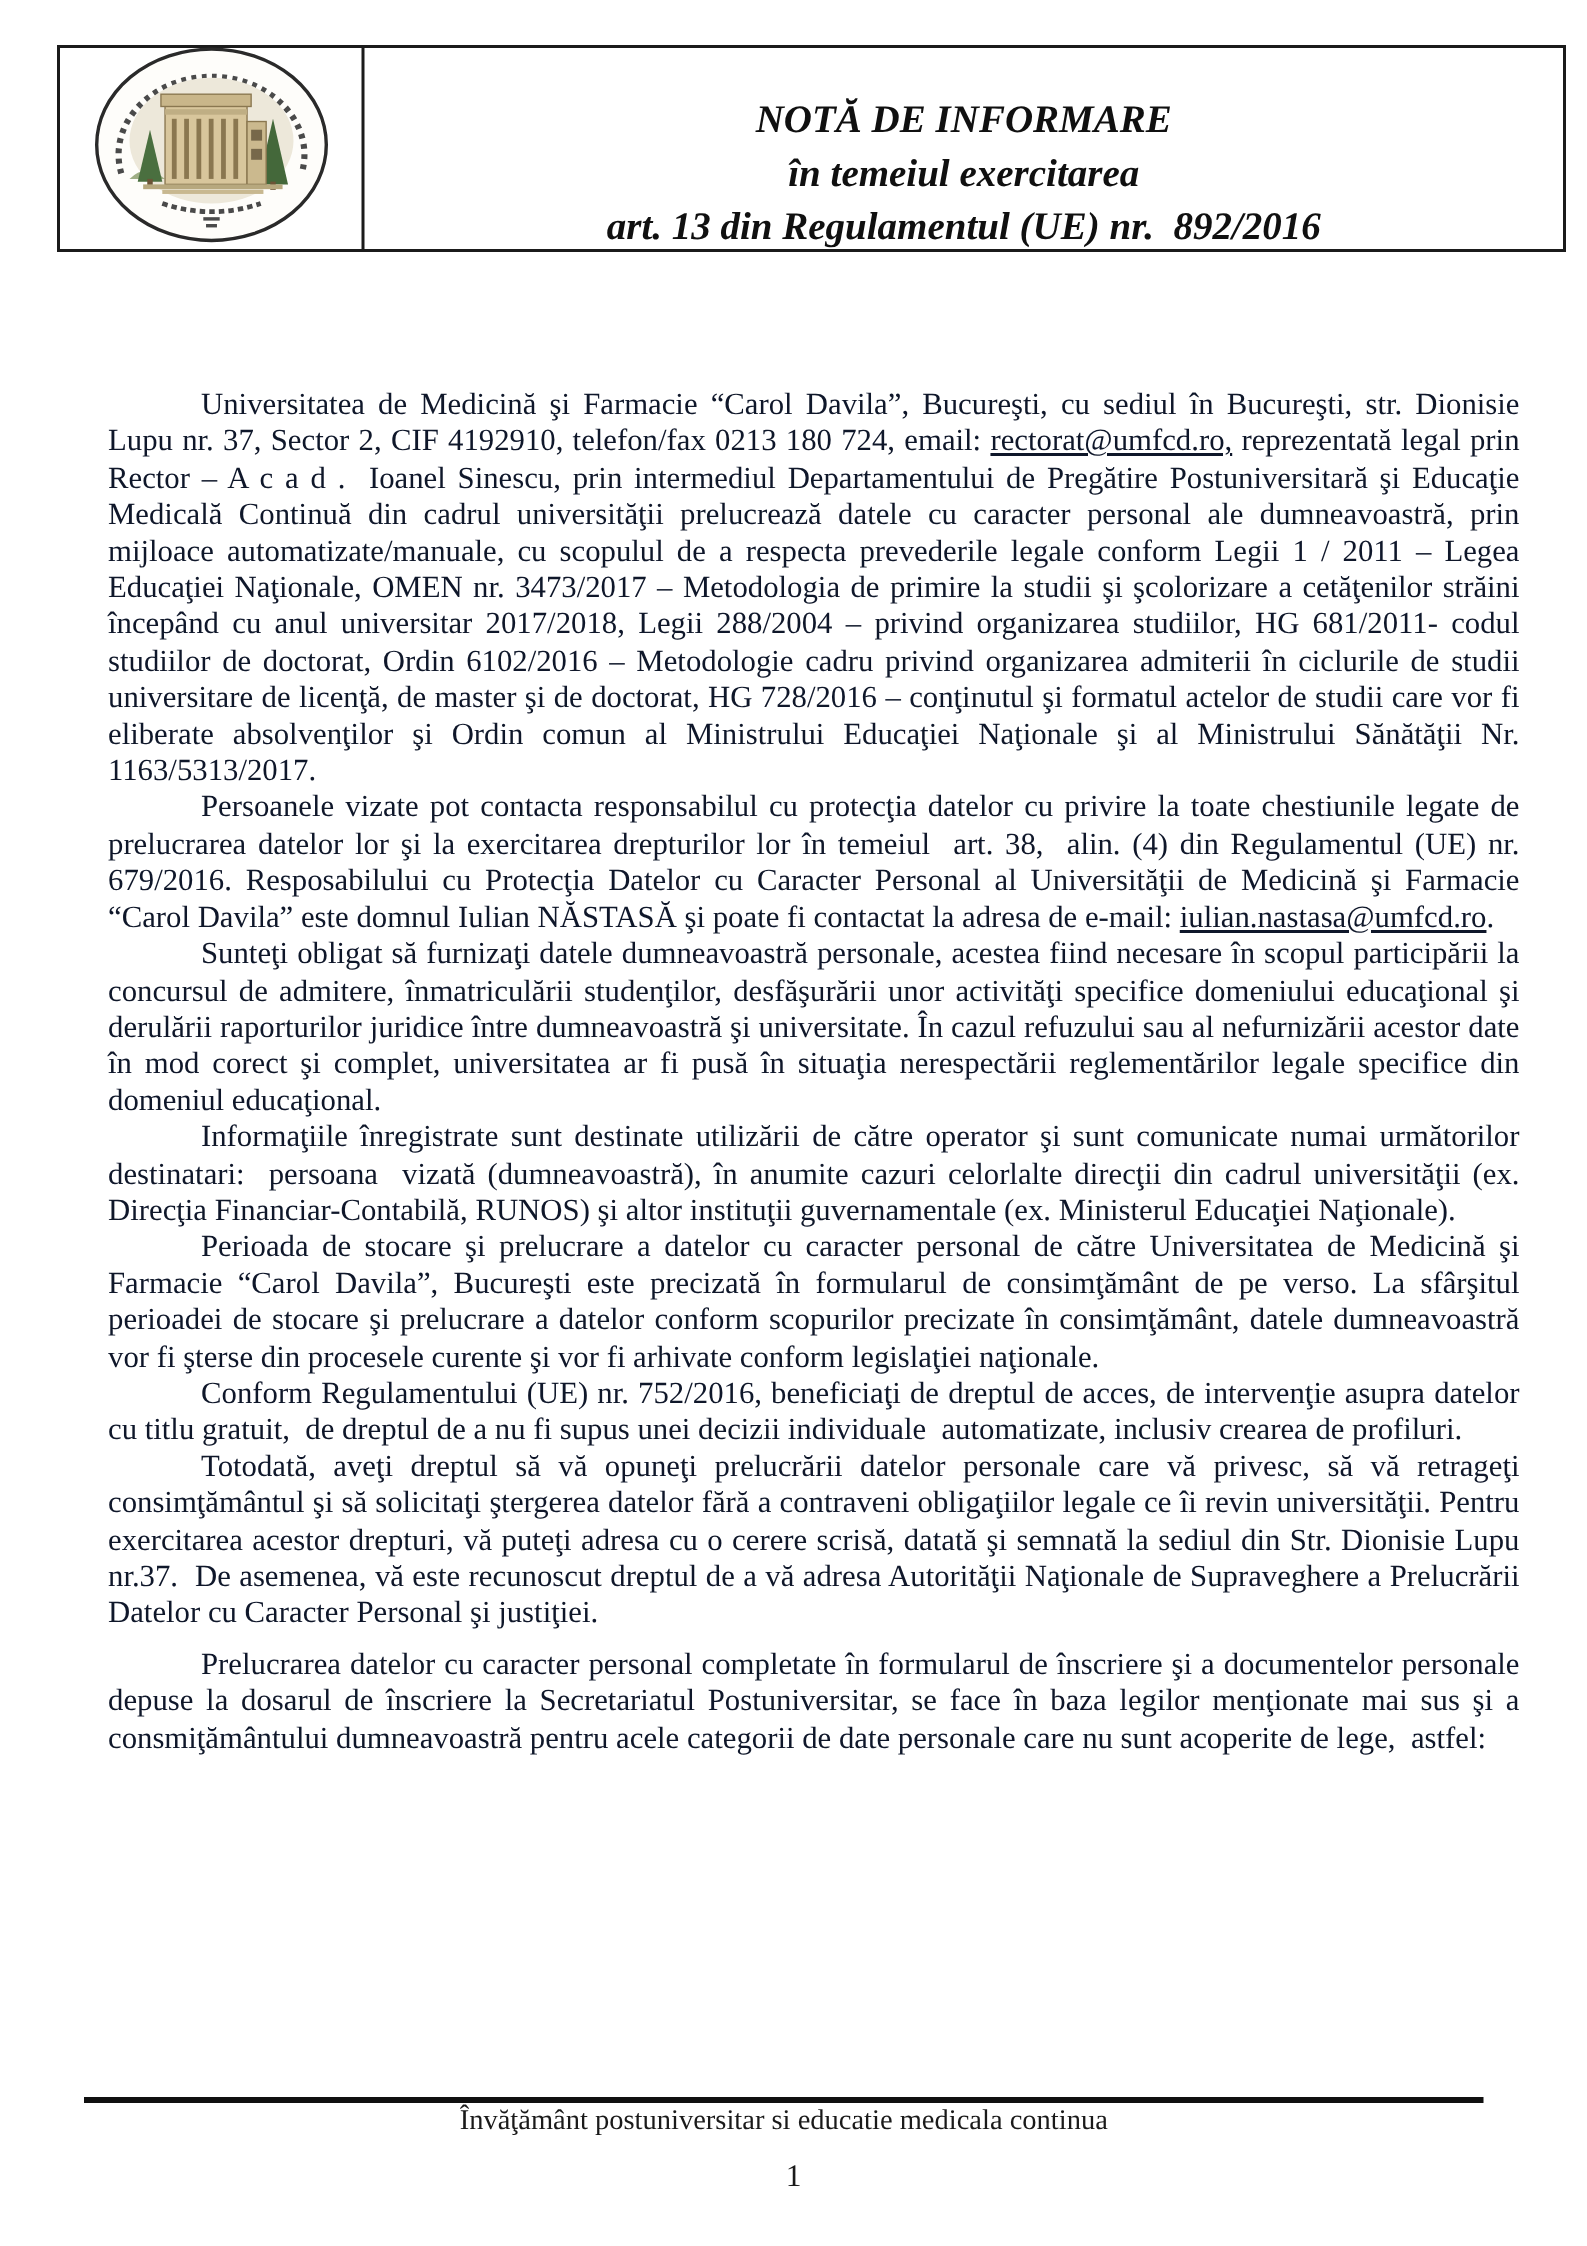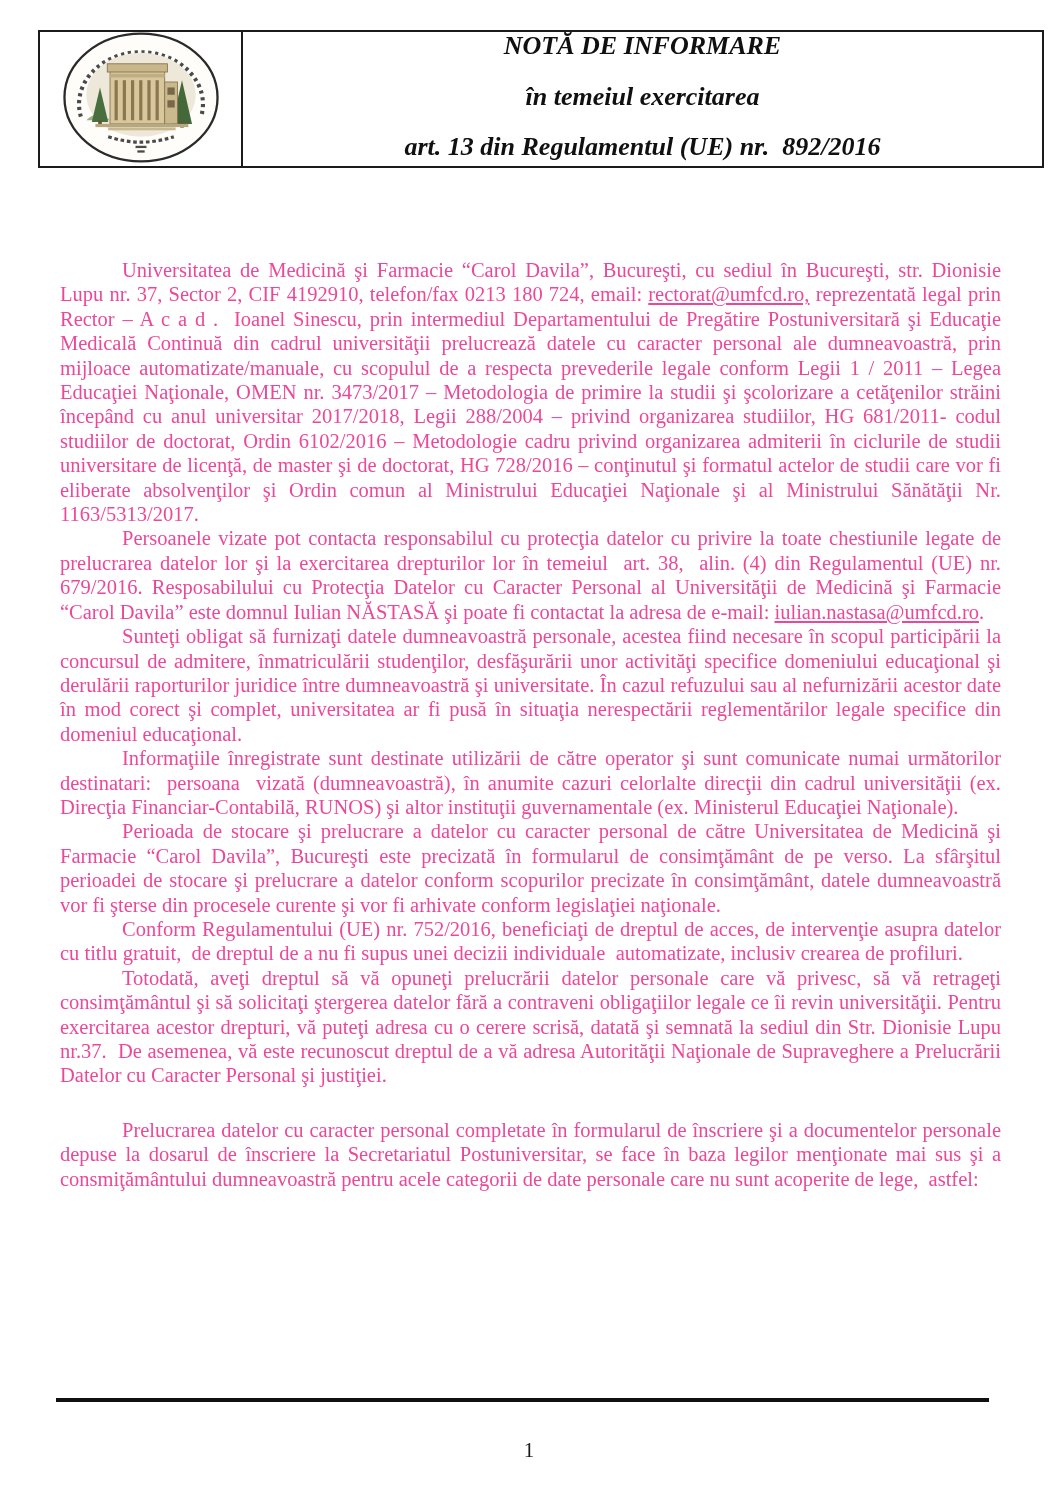--- a/index.html
+++ b/index.html
@@ -23,48 +23,48 @@
     background: #fff;
   }
   .logo-cell {
     width: 201px;
     border-right: 2px solid #1b1b1b;
     display: flex; align-items: center; justify-content: center;
   }
   .title-cell {
     flex: 1;
     display: flex; flex-direction: column;
-    justify-content: flex-start; align-items: center;
-    gap: 22px;
+    justify-content: flex-end; align-items: center;
+    gap: 7px;
   }
   .title-line {
     font-weight: bold;
     font-style: italic;
     font-size: 26px;
     line-height: 1.1;
     white-space: pre;
     color: #101010;
   }
 
   
   .body-text {
     position: absolute;
-    left: 60px; top: 258px;
+    left: 72px; top: 258px;
     width: 941px;
     font-size: 20.5px;
     line-height: 24.4px;
     text-align: justify;
-    color: #ec4899;
+    color: #0f172a;
   }
   .para {
     margin: 0;
     text-indent: 62px;
     white-space: pre-wrap;
   }
-  .para.gap-before { margin-top: 30px; }
+  .para.gap-before { margin-top: 10px; }
   .u { text-decoration: underline; }
 
   
   .footer-rule {
     position: absolute;
     left: 56px; top: 1398px;
     width: 933px; height: 4px;
     background: #101010;
   }
   .footer-text {
@@ -141,15 +141,16 @@
     <p class="para"><span>Persoanele vizate pot contacta responsabilul cu protecţia datelor cu privire la toate chestiunile legate de prelucrarea datelor lor şi la exercitarea drepturilor lor în temeiul  art. 38,  alin. (4) din Regulamentul (UE) nr. 679/2016. Resposabilului cu Protecţia Datelor cu Caracter Personal al Universităţii de Medicină şi Farmacie “Carol Davila” este domnul Iulian NĂSTASĂ şi poate fi contactat la adresa de e-mail: </span><span class="u">iulian.nastasa@umfcd.ro</span><span>.</span></p>
     <p class="para"><span>Sunteţi obligat să furnizaţi datele dumneavoastră personale, acestea fiind necesare în scopul participării la concursul de admitere, înmatriculării studenţilor, desfăşurării unor activităţi specifice domeniului educaţional şi derulării raporturilor juridice între dumneavoastră şi universitate. În cazul refuzului sau al nefurnizării acestor date în mod corect şi complet, universitatea ar fi pusă în situaţia nerespectării reglementărilor legale specifice din domeniul educaţional.</span></p>
     <p class="para"><span>Informaţiile înregistrate sunt destinate utilizării de către operator şi sunt comunicate numai următorilor destinatari:  persoana  vizată (dumneavoastră), în anumite cazuri celorlalte direcţii din cadrul universităţii (ex. Direcţia Financiar-Contabilă, RUNOS) şi altor instituţii guvernamentale (ex. Ministerul Educaţiei Naţionale).</span></p>
     <p class="para"><span>Perioada de stocare şi prelucrare a datelor cu caracter personal de către Universitatea de Medicină şi Farmacie “Carol Davila”, Bucureşti este precizată în formularul de consimţământ de pe verso. La sfârşitul perioadei de stocare şi prelucrare a datelor conform scopurilor precizate în consimţământ, datele dumneavoastră vor fi şterse din procesele curente şi vor fi arhivate conform legislaţiei naţionale.</span></p>
     <p class="para"><span>Conform Regulamentului (UE) nr. 752/2016, beneficiaţi de dreptul de acces, de intervenţie asupra datelor cu titlu gratuit,  de dreptul de a nu fi supus unei decizii individuale  automatizate, inclusiv crearea de profiluri.</span></p>
     <p class="para"><span>Totodată, aveţi dreptul să vă opuneţi prelucrării datelor personale care vă privesc, să vă retrageţi consimţământul şi să solicitaţi ştergerea datelor fără a contraveni obligaţiilor legale ce îi revin universităţii. Pentru exercitarea acestor drepturi, vă puteţi adresa cu o cerere scrisă, datată şi semnată la sediul din Str. Dionisie Lupu nr.37.  De asemenea, vă este recunoscut dreptul de a vă adresa Autorităţii Naţionale de Supraveghere a Prelucrării Datelor cu Caracter Personal şi justiţiei.</span></p>
     <p class="para gap-before"><span>Prelucrarea datelor cu caracter personal completate în formularul de înscriere şi a documentelor personale depuse la dosarul de înscriere la Secretariatul Postuniversitar, se face în baza legilor menţionate mai sus şi a consmiţământului dumneavoastră pentru acele categorii de date personale care nu sunt acoperite de lege,  astfel:</span></p>
   </div>
 
   <div class="footer-rule"></div>
+  <div class="footer-text">Învăţământ postuniversitar si educatie medicala continua</div>
   <div class="page-number">1</div>
 
 </div>
 
 </body></html>

